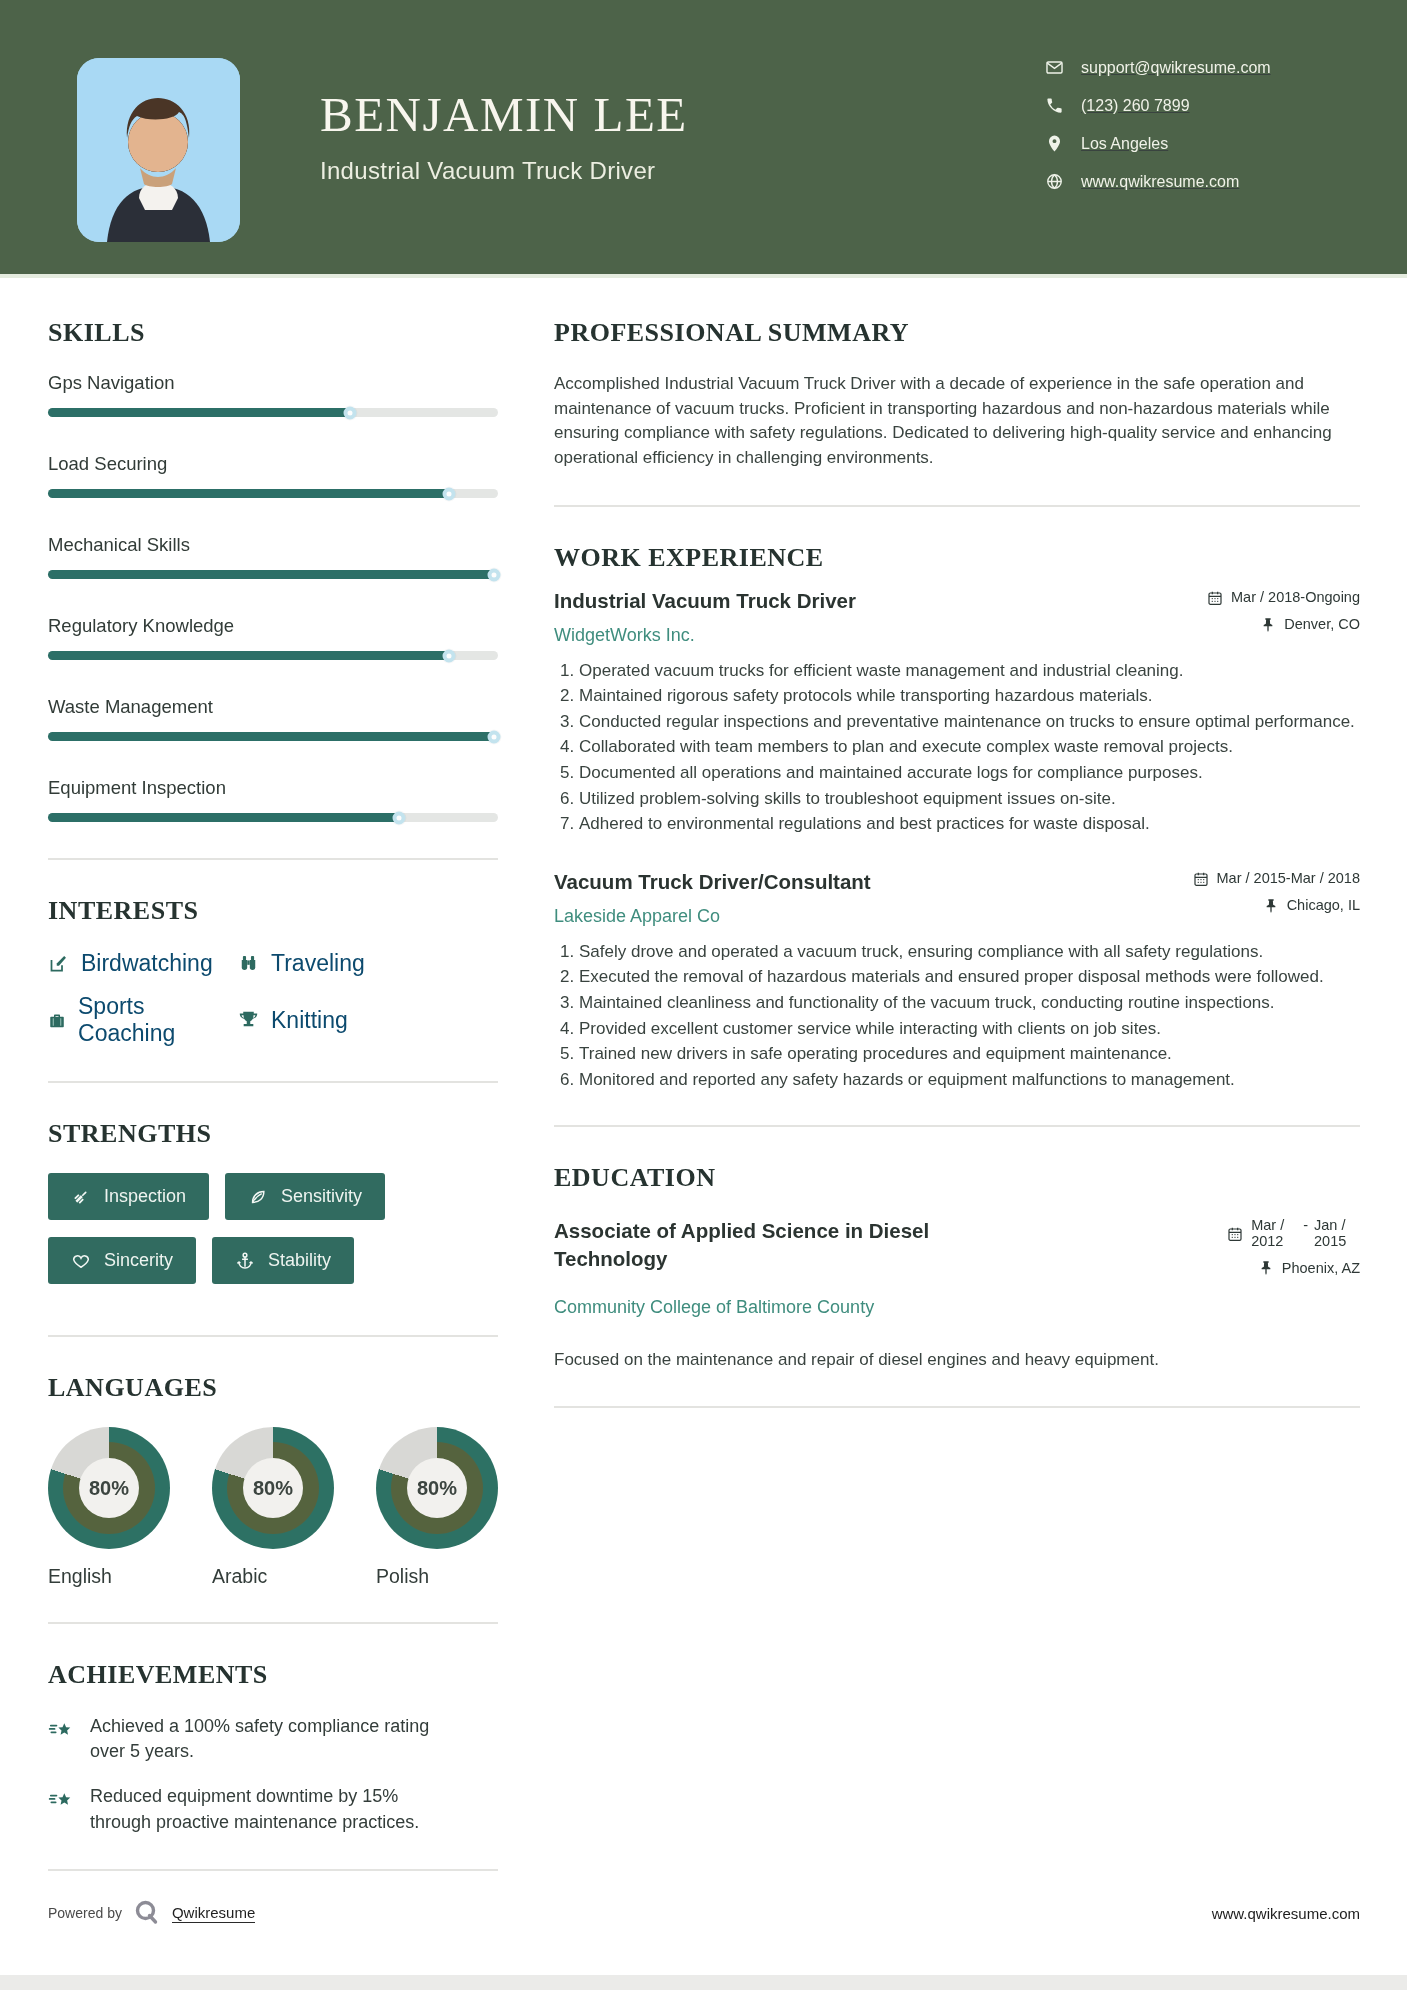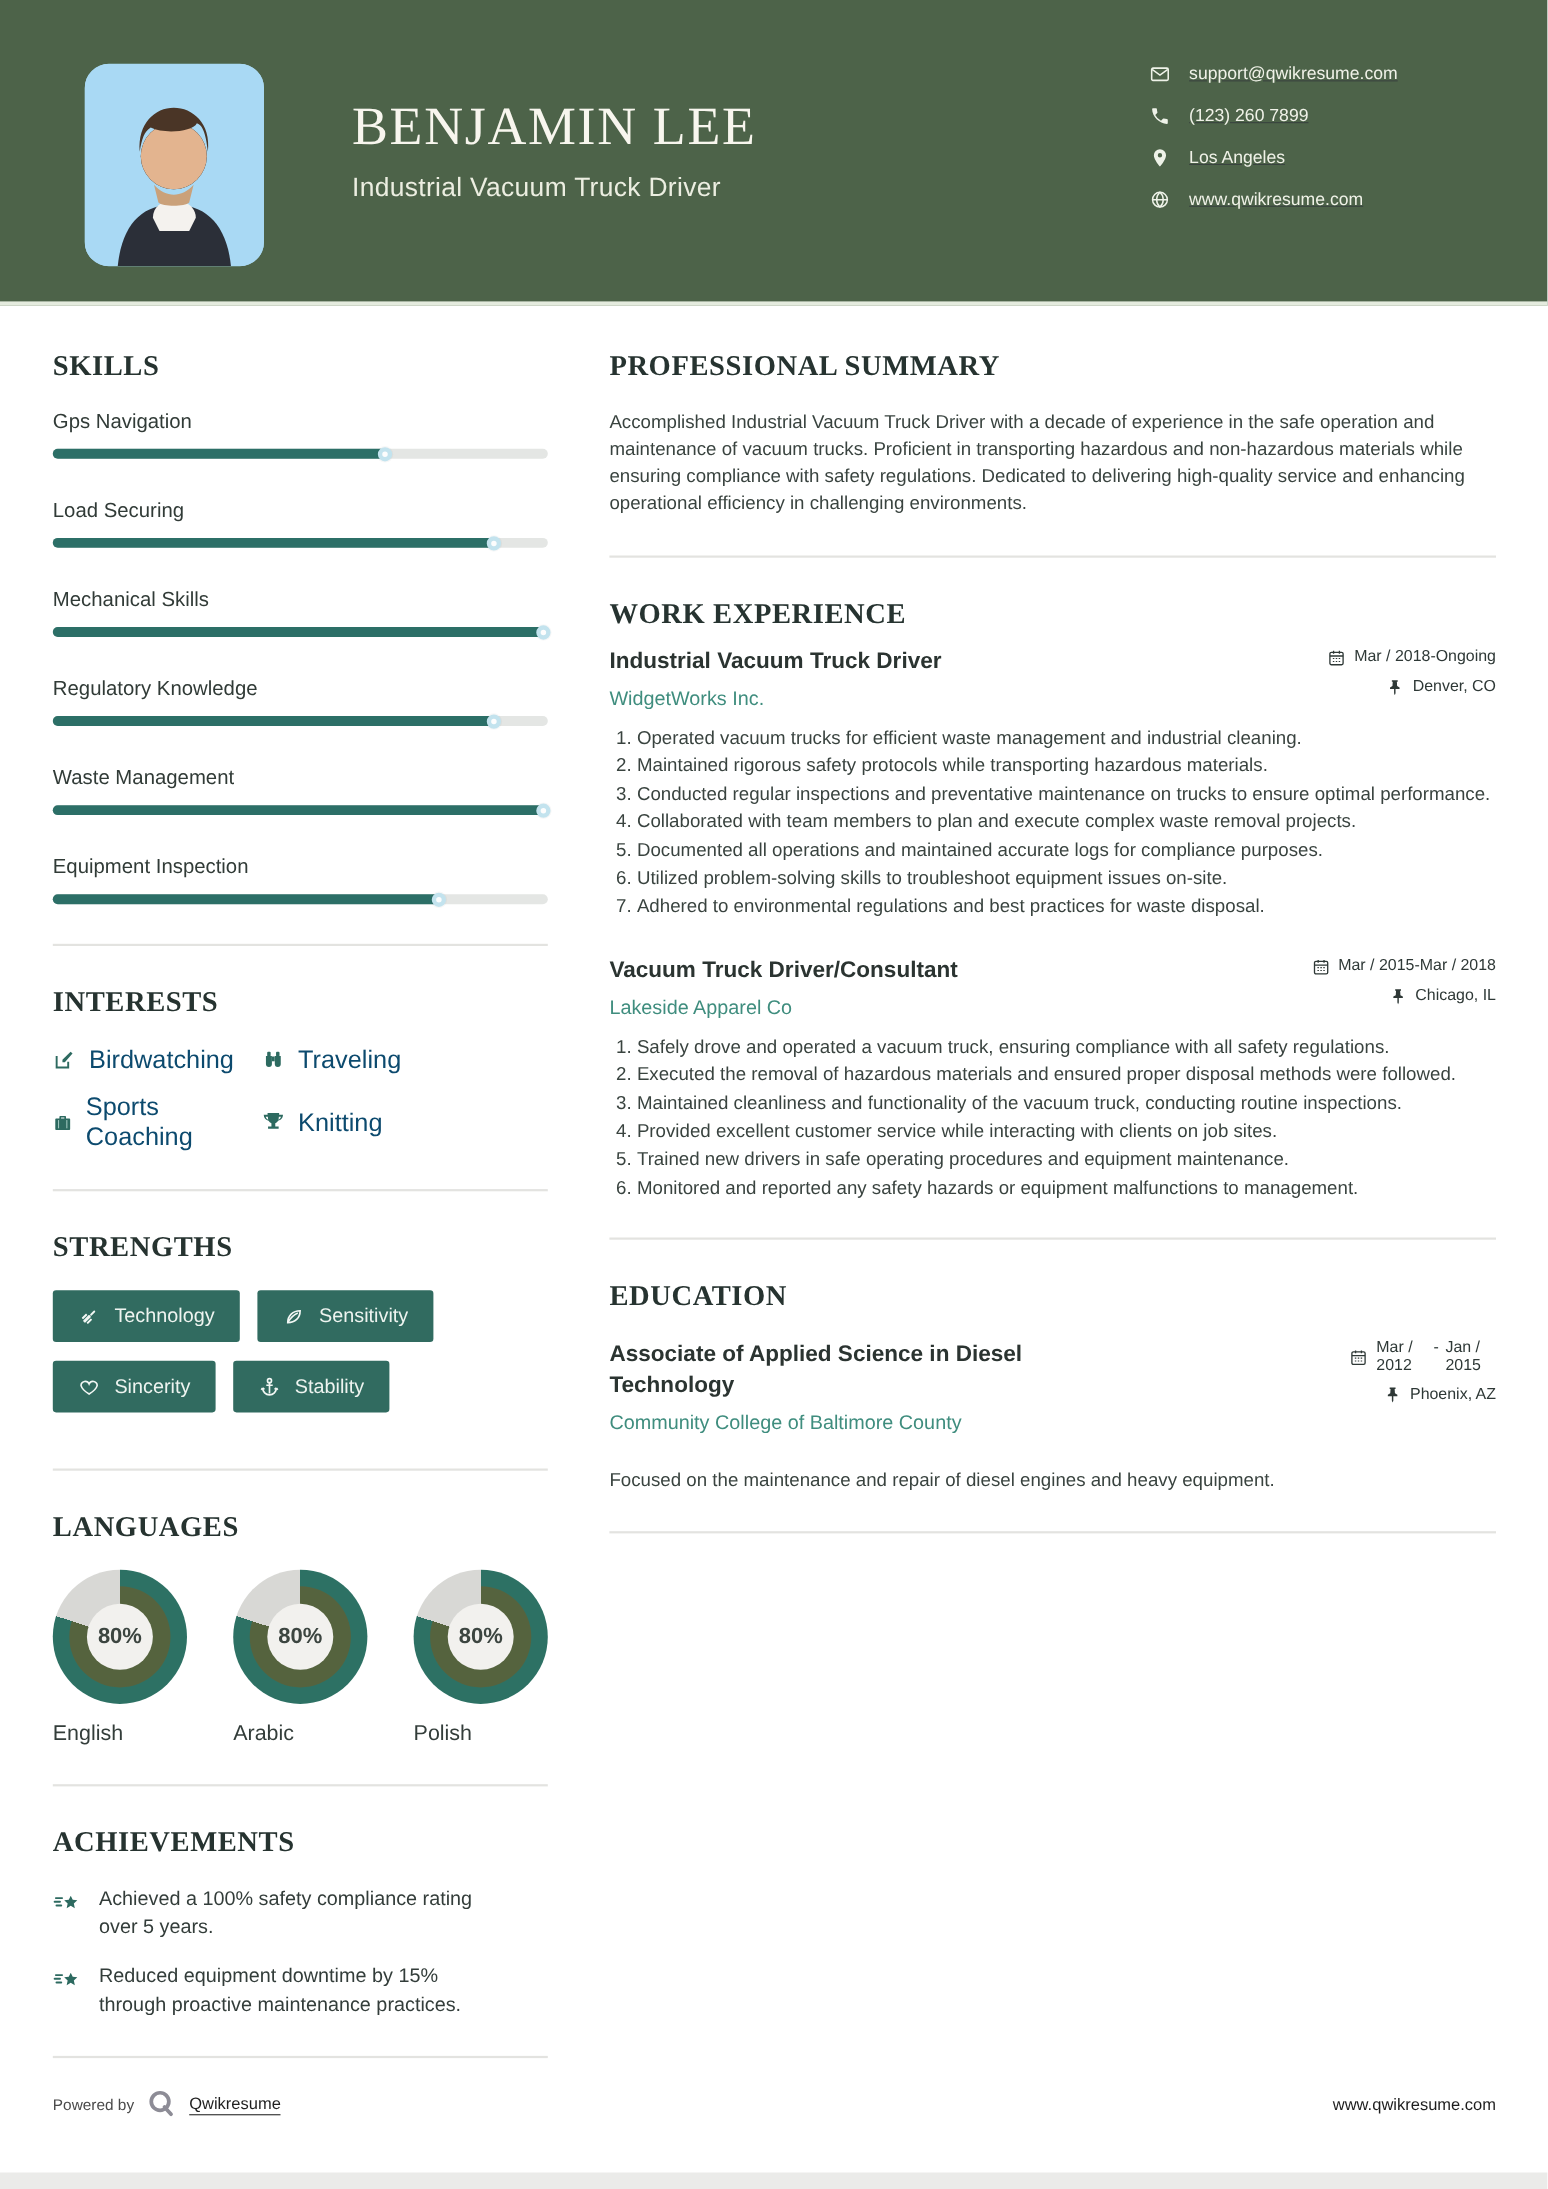--- a/index.html
+++ b/index.html
@@ -65,21 +65,21 @@
   .job-head { display:flex; justify-content:space-between; align-items:flex-start; margin-bottom:14px; }
   .job-title { font-size:20.5px; font-weight:700; color:#2b3431; margin-bottom:12px; }
   .job-company { font-size:18px; color:#3f8d7e; }
   .job-meta { display:flex; flex-direction:column; align-items:flex-end; gap:10px; flex:0 0 auto; padding-left:20px; }
   .meta-row { display:flex; align-items:center; gap:8px; font-size:14.5px; color:#2e3836; }
   .meta-row .ico { width:16px; height:16px; color:#2e3836; margin-top:1px; }
   .date-split { display:flex; gap:6px; }
   .date-part { width:46px; }
   ol.bullets { margin:0; padding-left:25px; }
   ol.bullets li { font-size:17px; line-height:1.33; color:#39433f; margin-bottom:3px; }
-  .edu-degree { font-size:20.5px; font-weight:700; color:#2b3431; line-height:1.35; max-width:470px; margin-bottom:10px; }
+  .edu-degree { font-size:20.5px; font-weight:700; color:#2b3431; line-height:1.35; max-width:470px; margin-bottom:24px; }
   .edu-school { font-size:18px; color:#3f8d7e; margin-bottom:16px; }
   .edu-desc { font-size:17px; line-height:1.45; color:#39433f; }
 
   
   .footer { position:absolute; left:0; right:0; top:1898px; display:flex; justify-content:space-between; align-items:center; padding:0 47px 0 48px; }
   .footer-left { display:flex; align-items:center; gap:10px; }
   .powered { font-size:14px; color:#4a4a4a; }
   .qlogo { width:30px; height:30px; color:#8d8c96; }
   .brand { font-size:15px; color:#1f1f1f; border-bottom:1.5px solid #2a2a2a; padding-bottom:1px; }
   .footer-url { font-size:15px; color:#1d1d1d; }
@@ -246,21 +246,21 @@
           <span class="ico">
             <svg viewBox="0 0 24 24" fill="currentColor">
                 <g transform="rotate(-45 12 12)">
                   <rect x="4" y="10.4" width="9.5" height="3.2" rx=".6"></rect>
                   <rect x="5.3" y="7.2" width="6.8" height="2.2" rx=".5"></rect>
                   <rect x="5.3" y="14.6" width="6.8" height="2.2" rx=".5"></rect>
                   <rect x="14" y="11" width="7" height="2" rx="1"></rect>
                 </g>
               </svg>
           </span>
-          <span>Technology</span>
+          <span>Inspection</span>
         </span>
         <span class="strength">
           <span class="ico">
             <svg viewBox="0 0 24 24" fill="none" stroke="currentColor" stroke-width="1.8">
                 <path d="M5.5 18.5C5.5 11 11 5.5 19 5.5c0 8-5.5 13-13.5 13z"></path>
                 <path d="M5.5 18.5C8 14 12 10 16.5 8"></path>
               </svg>
           </span>
           <span>Sensitivity</span>
         </span>

